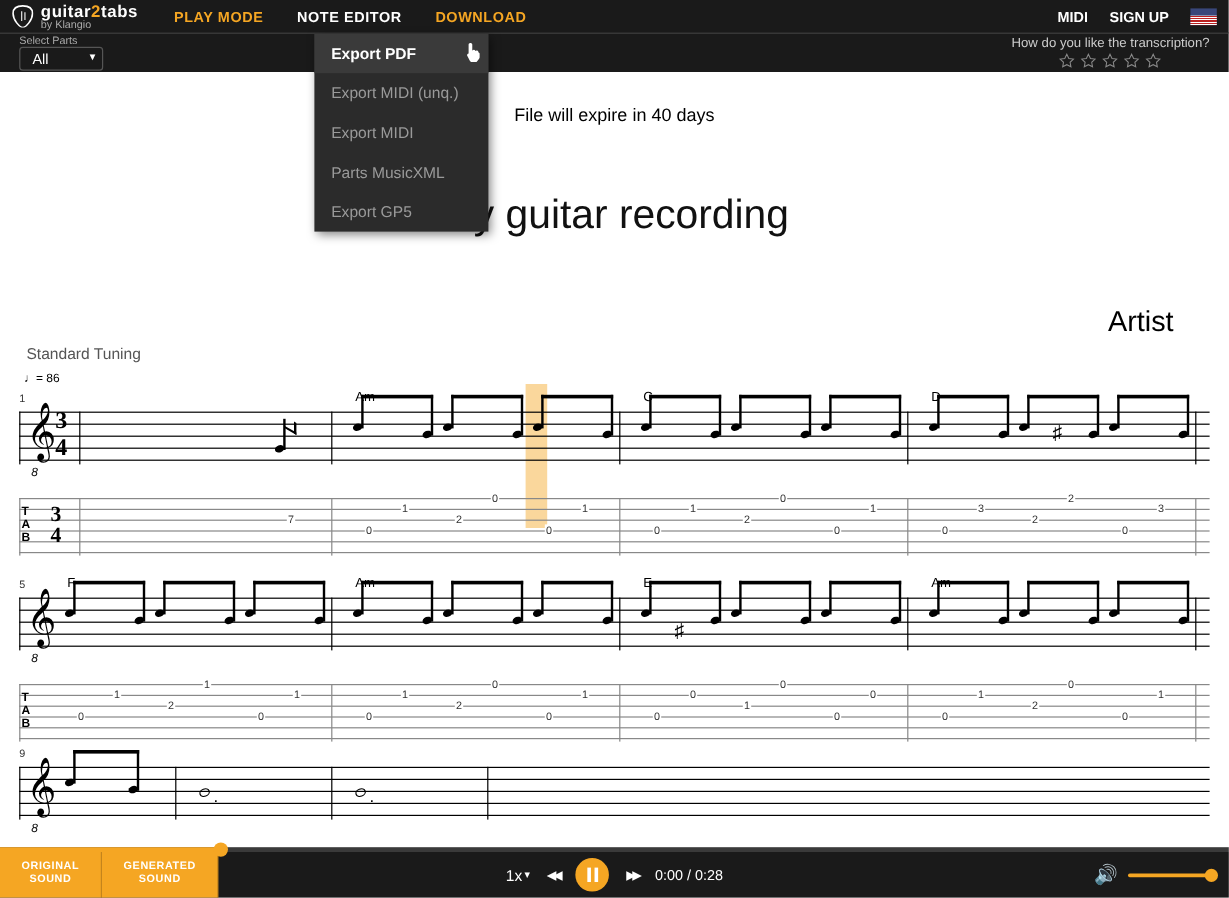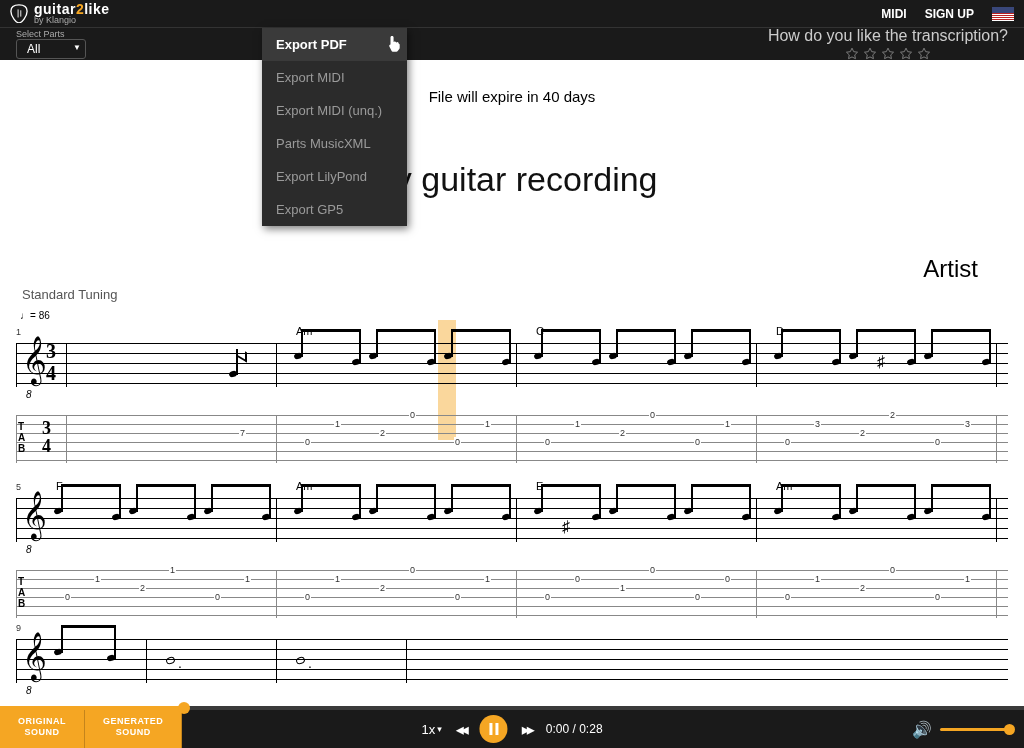--- a/index.html
+++ b/index.html
@@ -42,21 +42,21 @@
       position: relative;
     }
     .select-parts-wrap { display: flex; flex-direction: column; gap: 0; }
     .select-parts-label { font-size: 9px; color: #aaa; }
     .select-parts {
       border: 1px solid #555; border-radius: 3px; padding: 2px 18px 2px 10px;
       color: #fff; font-size: 12px; position: relative; min-width: 70px; cursor: pointer;
     }
     .select-parts::after { content: "▼"; position: absolute; right: 4px; top: 3px; font-size: 8px; color: #fff; }
     .like-block { margin-left: auto; text-align: center; }
-    .like-text { color: #ccc; font-size: 16px; display: block; margin-bottom: 2px; }
+    .like-text { color: #ccc; font-size: 11px; display: block; margin-bottom: 2px; }
     .stars { display: flex; gap: 4px; justify-content: center; }
     .star { width: 14px; height: 14px; }
     .star svg { fill: none; stroke: #888; stroke-width: 1.5; }
 
     
     .download-menu {
       position: absolute;
       top: 28px; left: 262px;
       width: 145px;
       background: #2b2b2b;
@@ -163,24 +163,29 @@
 <div class="topbar">
   <div class="brand">
     <span class="pick-icon">
       <svg viewBox="0 0 20 22">
           <path d="M10 1 C3 1 1 4 1 8 C1 14 7 21 10 21 C13 21 19 14 19 8 C19 4 17 1 10 1 Z" fill="none" stroke="#fff" stroke-width="1.5"></path>
           <path d="M9 6 L9 15 M12 7 L12 14" stroke="#fff" stroke-width="1"></path>
         </svg>
     </span>
     <span class="brand-text">
       <span class="brand-main">
-        <span>guitar</span><span class="orange">2</span><span>like</span>
+        <span>guitar</span><span class="orange">2</span><span>tabs</span>
       </span>
       <span class="brand-sub">by Klangio</span>
     </span>
+  </div>
+  <div class="nav">
+    <a class="active">PLAY MODE</a>
+    <a>NOTE EDITOR</a>
+    <a class="active">DOWNLOAD</a>
   </div>
   <div class="spacer"></div>
   <div class="auth">
     <span>MIDI</span>
     <span>SIGN UP</span>
     <span class="flag"></span>
   </div>
 </div>
 
 <div class="subbar">
@@ -207,24 +212,23 @@
             <path d="M12 2l2.9 6 6.6.9-4.8 4.6 1.2 6.5L12 17l-5.9 3 1.2-6.5L2.5 8.9 9.1 8z"></path>
           </svg></span>
     </div>
   </div>
 </div>
 
 <div class="download-menu" id="download-menu">
     <div class="item hover">Export PDF<span class="cursor-hand"><svg viewBox="0 0 16 20">
           <path d="M6 1c.8 0 1.5.7 1.5 1.5V8l1-.5c.7-.3 1.5 0 1.8.7l.2.4 1-.4c.7-.3 1.5.1 1.7.8l.3.9c.6.1 1 .6 1 1.2v3.4c0 .5-.2 1-.5 1.4l-2 2.6c-.3.3-.7.5-1.1.5H6.5c-.5 0-1-.3-1.2-.8l-2.6-5c-.4-.7-.1-1.6.6-2l.7-.3V2.5C4 1.7 4.7 1 5.5 1H6z"></path>
         </svg></span></div>
+    <div class="item">Export MIDI (unq.)</div>
     <div class="item">Export MIDI</div>
-    <div class="item">Export MIDI (unq.)</div>
     <div class="item">Parts MusicXML</div>
-    <div class="item">Export LilyPond</div>
     <div class="item">Export GP5</div>
   </div>
 
 <div class="sheet">
   <div class="expire">File will expire in 40 days</div>
   <div class="title">my guitar recording</div>
   <div class="artist">Artist</div>
   <div class="tuning">Standard Tuning</div>
   <div class="tempo">86</div>
 

